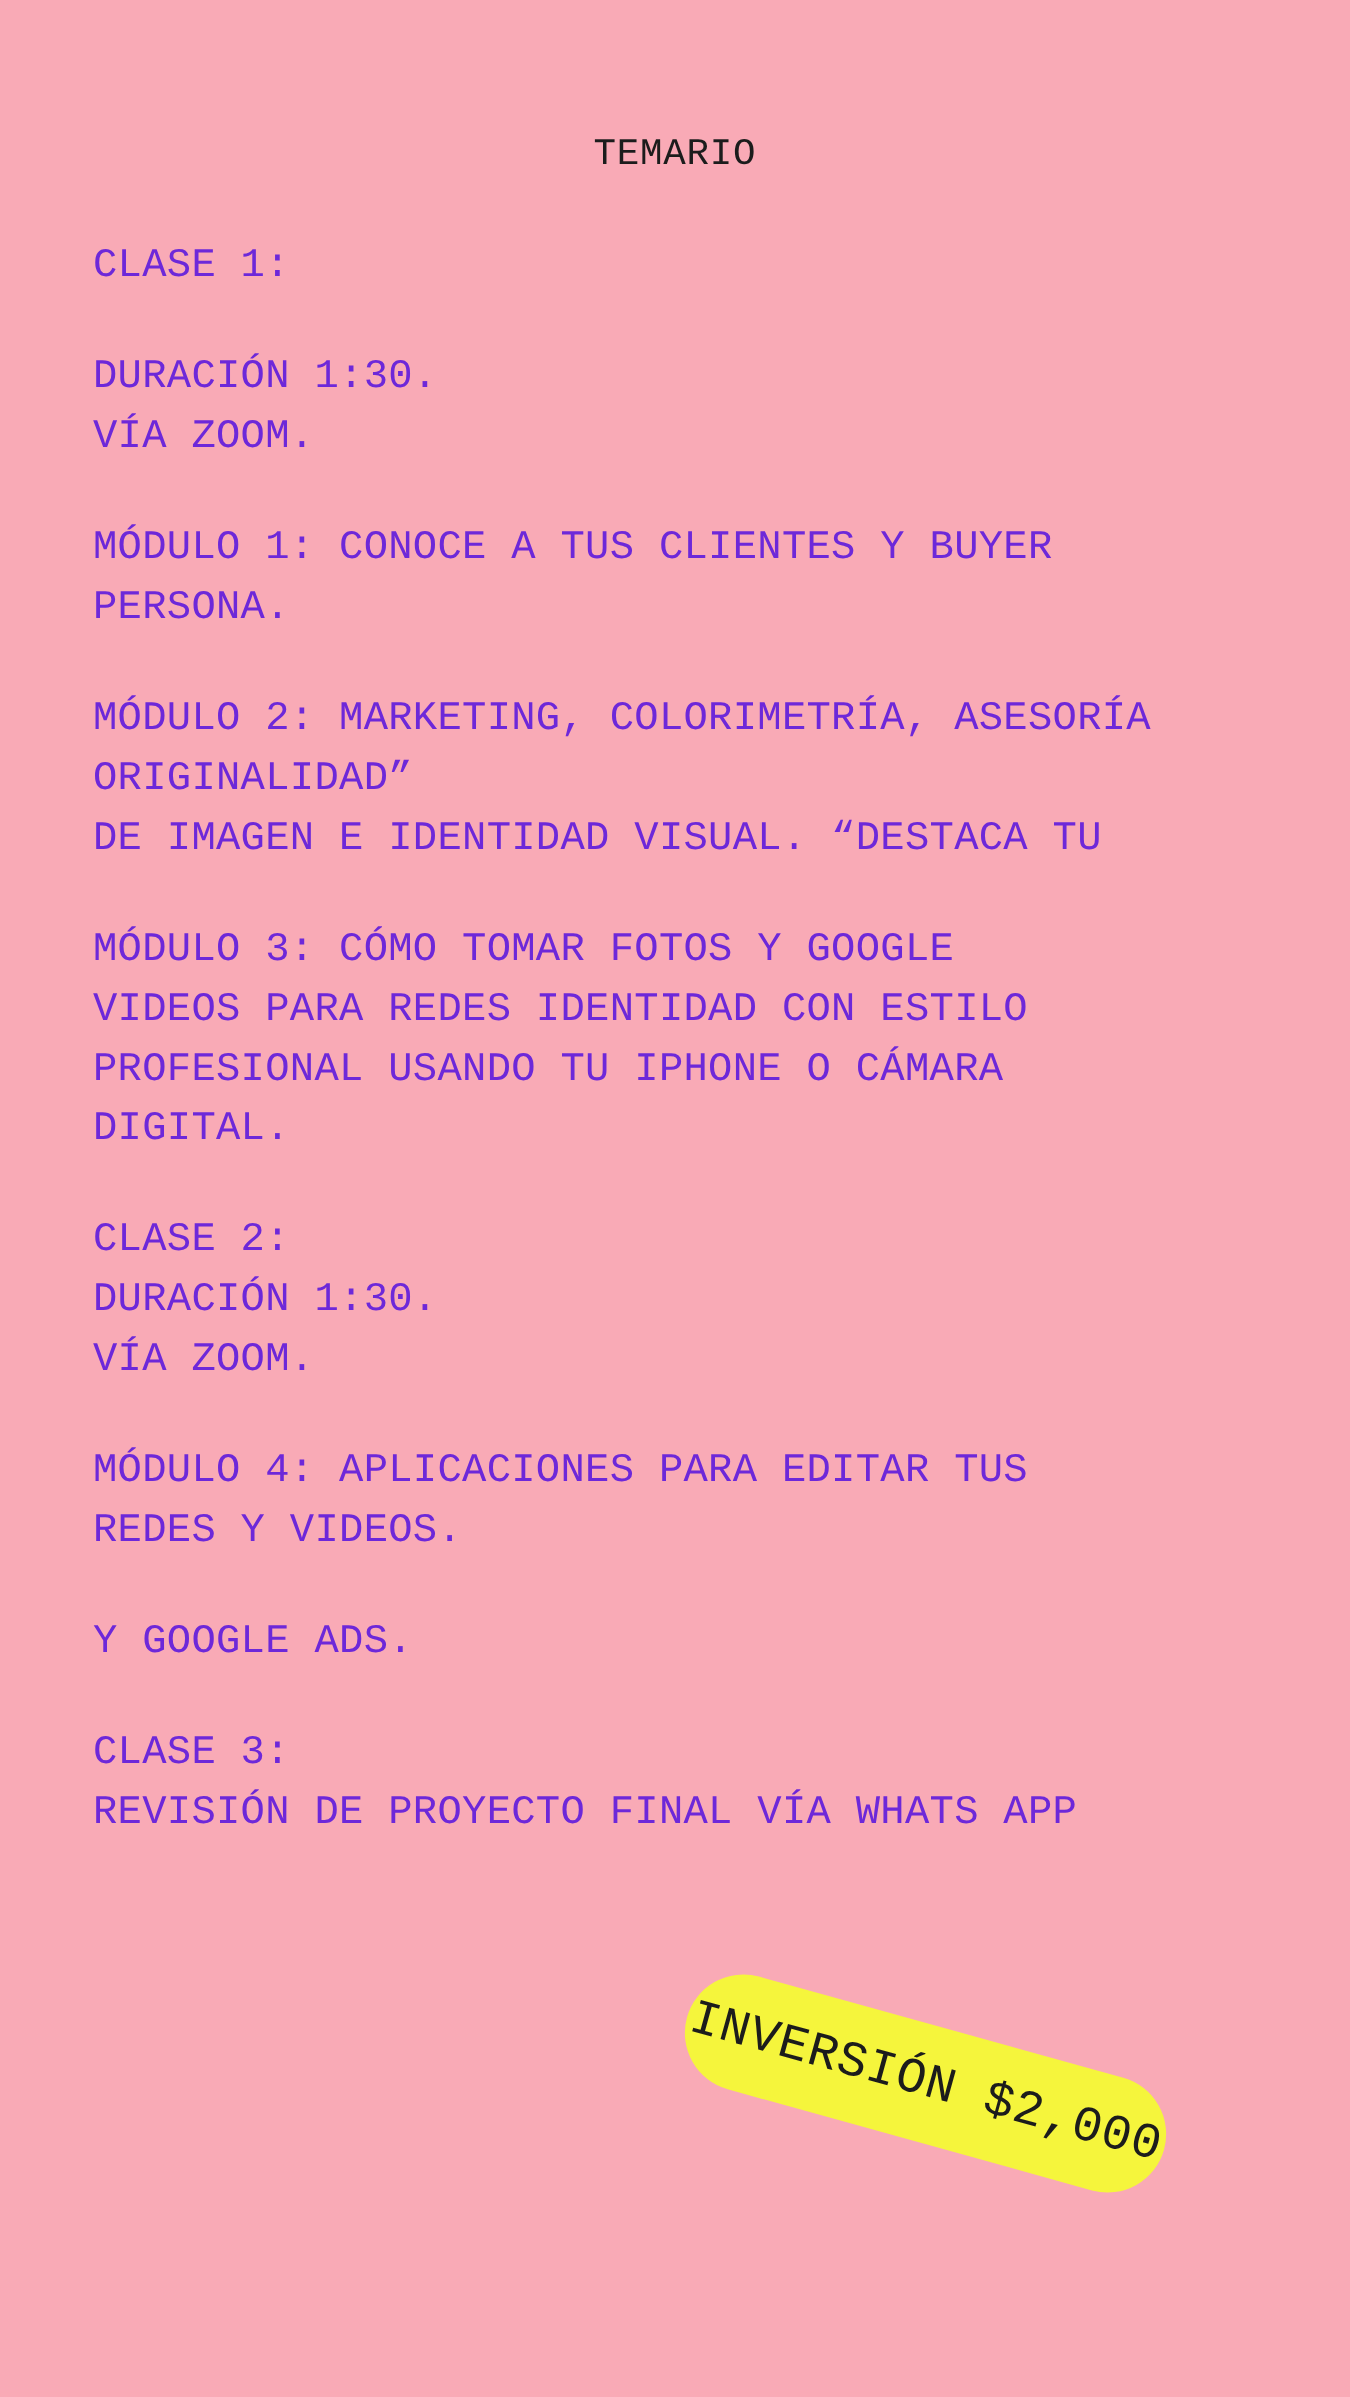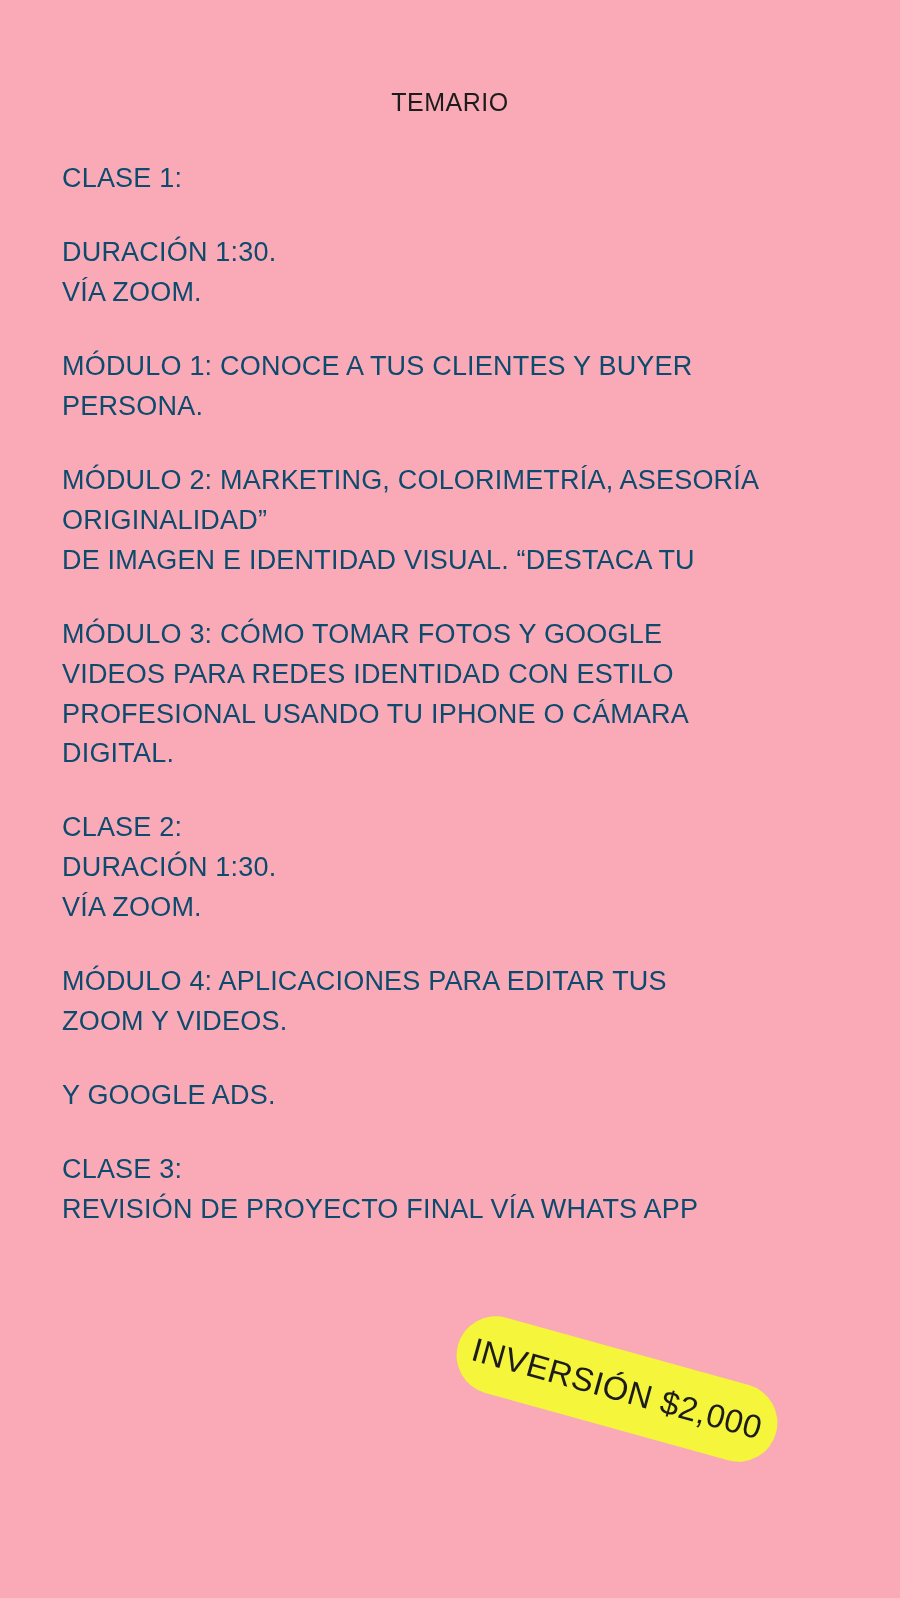--- a/index.html
+++ b/index.html
@@ -13,40 +13,41 @@
     font-family: "Liberation Sans", sans-serif;
     color: #1c1c1c;
     overflow: hidden;
     position: relative;
   }
   .page {
     position: relative;
     width: 900px;
     height: 1598px;
     box-sizing: border-box;
+    font-family: Liberation Mono, monospace;
   }
   .title {
     text-align: center;
     font-size: 25px;
     letter-spacing: 0.5px;
     font-weight: 400;
     margin: 0;
     padding-top: 88px;
     color: #1c1c1c;
   }
   .content {
     padding: 0 62px;
     margin-top: 42px;
   }
   .block {
     font-size: 27px;
     line-height: 1.48;
     letter-spacing: 0.2px;
     font-weight: 400;
-    color: #0c4a6e;
+    color: #6d28d9;
     margin: 0 0 34px 0;
     max-width: 770px;
   }
   .line {
     display: block;
   }
   .badge-wrap {
     position: absolute;
     left: 452px;
     top: 1340px;
@@ -118,21 +119,21 @@
     </p>
 
     <p class="block">
       <span class="line">CLASE 2:</span>
       <span class="line">DURACIÓN 1:30.</span>
       <span class="line">VÍA ZOOM.</span>
     </p>
 
     <p class="block">
       <span class="line">MÓDULO 4: APLICACIONES PARA EDITAR TUS</span>
-      <span class="line">ZOOM Y VIDEOS.</span>
+      <span class="line">REDES Y VIDEOS.</span>
     </p>
 
     <p class="block">
       <span class="line">Y GOOGLE ADS.</span>
     </p>
 
     <p class="block">
       <span class="line">CLASE 3:</span>
       <span class="line">REVISIÓN DE PROYECTO FINAL VÍA WHATS APP</span>
     </p>

